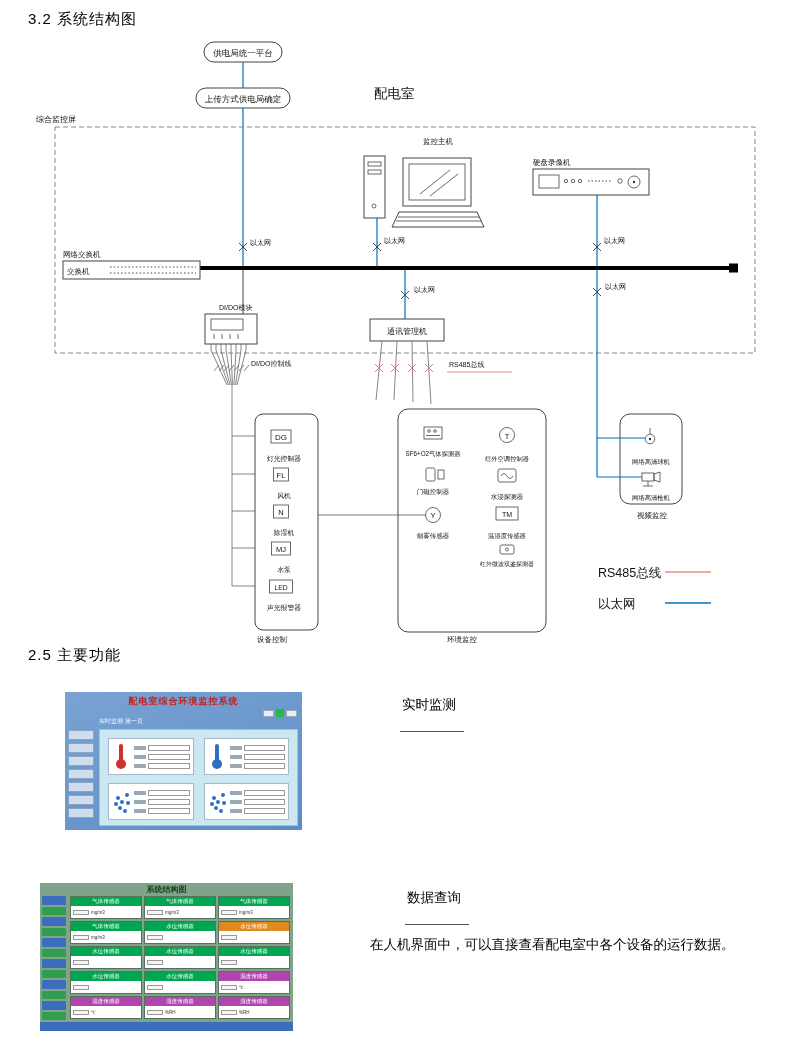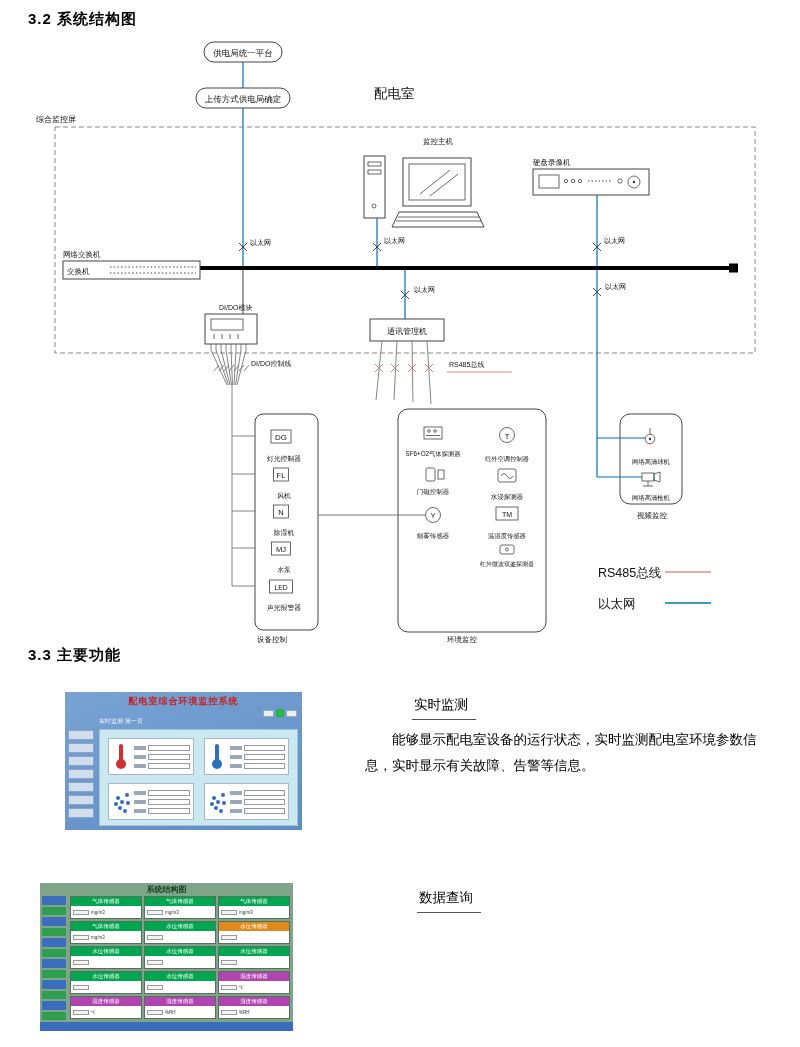--- a/index.html
+++ b/index.html
@@ -1,37 +1,37 @@
 <!DOCTYPE html>
 <html><head>
 <meta charset="utf-8">
 <style>
   *{box-sizing:border-box;margin:0;padding:0}
   html,body{width:800px;height:1047px;background:#fff;position:relative;overflow:hidden;
     font-family:"Liberation Sans",sans-serif;color:#000}
-  .heading{position:absolute;font-weight:bold;font-size:15px;letter-spacing:1px;
+  .heading{position:absolute;font-weight:normal;font-size:15px;letter-spacing:1px;
     font-family:"Liberation Sans",sans-serif}
   #s32{left:28px;top:10px}
   #s33{left:28px;top:646px}
   svg{position:absolute;left:0;top:0}
   svg text{font-family:"Liberation Sans",sans-serif;fill:#111}
   .nodebox{fill:#fff;stroke:#444;stroke-width:1}
   .thin{fill:none;stroke:#444;stroke-width:0.8}
   .dashed{fill:none;stroke:#888;stroke-width:1;stroke-dasharray:5,3}
   .eth{stroke:#0070c0;stroke-width:1.2;fill:none}
   .gray{stroke:#444;stroke-width:1;fill:none}
   .mid{text-anchor:middle}
   .t6{font-size:6px}.t63{font-size:6.3px}.t65{font-size:6.5px}.t68{font-size:6.8px}
   .t7{font-size:7px}.t75{font-size:7.5px}.t8{font-size:8px}.t85{font-size:8.5px}
   .t125{font-size:12.5px}.t135{font-size:13.5px}
 
   .feature{position:absolute;width:396px}
   #feature1{left:365px;top:695px}
   #feature2{left:370px;top:888px}
-  .feature-title{display:inline-block;margin-left:47px;font-size:13.5px;padding:0 8px 5px 2px;
+  .feature-title{display:inline-block;margin-left:35px;font-size:13.5px;padding:0 8px 17px 2px;
     border-bottom:1px solid #555;font-family:Liberation Serif, serif}
   .feature-body{margin-top:7px;font-size:13.5px;line-height:26px;font-family:"Liberation Serif",serif}
   .indent{text-indent:2em}
 
   .thumb{position:absolute;overflow:hidden}
   #thumb1{left:65px;top:692px;width:237px;height:138px;background:linear-gradient(160deg,#7aa3d4,#5d8cc4)}
   .t1-title{position:absolute;top:3px;left:0;right:0;text-align:center;font-size:9px;font-weight:bold;
     color:#c52222;letter-spacing:1px}
   .t1-toolbar{position:absolute;top:17px;right:5px;display:flex;gap:2px;align-items:center}
   .tb-box{width:11px;height:7px;background:#e8eef5;border:1px solid #9ab;display:inline-block}
@@ -258,21 +258,21 @@
   <line class="eth" x1="597" y1="438" x2="645" y2="438"></line>
   <line class="eth" x1="597" y1="477" x2="642" y2="477"></line>
   <text class="t75" x="637" y="518">视频监控</text>
 
   <text class="t125" x="598" y="577">RS485总线</text>
   <line x1="665" y1="572" x2="711" y2="572" stroke-width="1.5" stroke="#e8907e"></line>
   <text class="t125" x="598" y="608">以太网</text>
   <line x1="665" y1="603" x2="711" y2="603" stroke-width="1.5" stroke="#0070c0"></line>
 </svg>
 
-<div class="heading" id="s33">3.3 主要功能</div>
+<div class="heading" id="s33">2.5 主要功能</div>
 
 <div class="thumb" id="thumb1">
   <div class="t1-title">配电室综合环境监控系统</div>
   <div class="t1-toolbar">
     <span class="tb-box"></span>
     <span class="tb-green"></span>
     <span class="tb-box"></span>
   </div>
   <div class="t1-tab">实时监测·第一页</div>
   <div class="t1-sidebar">
@@ -353,21 +353,20 @@
               <span class="mini-inp"></span>
             </div>
           </div>
         </div>
       </div>
   </div>
 </div>
 
 <div class="feature" id="feature1">
   <div class="feature-title">实时监测</div>
-  <div class="feature-body indent">能够显示配电室设备的运行状态，实时监测配电室环境参数信息，实时显示有关故障、告警等信息。</div>
 </div>
 
 <div class="thumb" id="thumb2">
   <div class="t2-title">系统结构图</div>
   <div class="t2-sidebar">
       <div class="sb2-btn" style="background: rgb(58, 110, 189);"></div>
       <div class="sb2-btn" style="background: rgb(47, 158, 78);"></div>
       <div class="sb2-btn" style="background: rgb(58, 110, 189);"></div>
       <div class="sb2-btn" style="background: rgb(47, 158, 78);"></div>
       <div class="sb2-btn" style="background: rgb(58, 110, 189);"></div>
@@ -484,13 +483,14 @@
           <span class="mini-box"></span>
           <span class="mini-unit">%RH</span>
         </div>
       </div>
     </div>
   <div class="t2-bottombar"></div>
 </div>
 
 <div class="feature" id="feature2">
   <div class="feature-title">数据查询</div>
+  <div class="feature-body">在人机界面中，可以直接查看配电室中各个设备的运行数据。</div>
 </div>
 
 </body></html>

